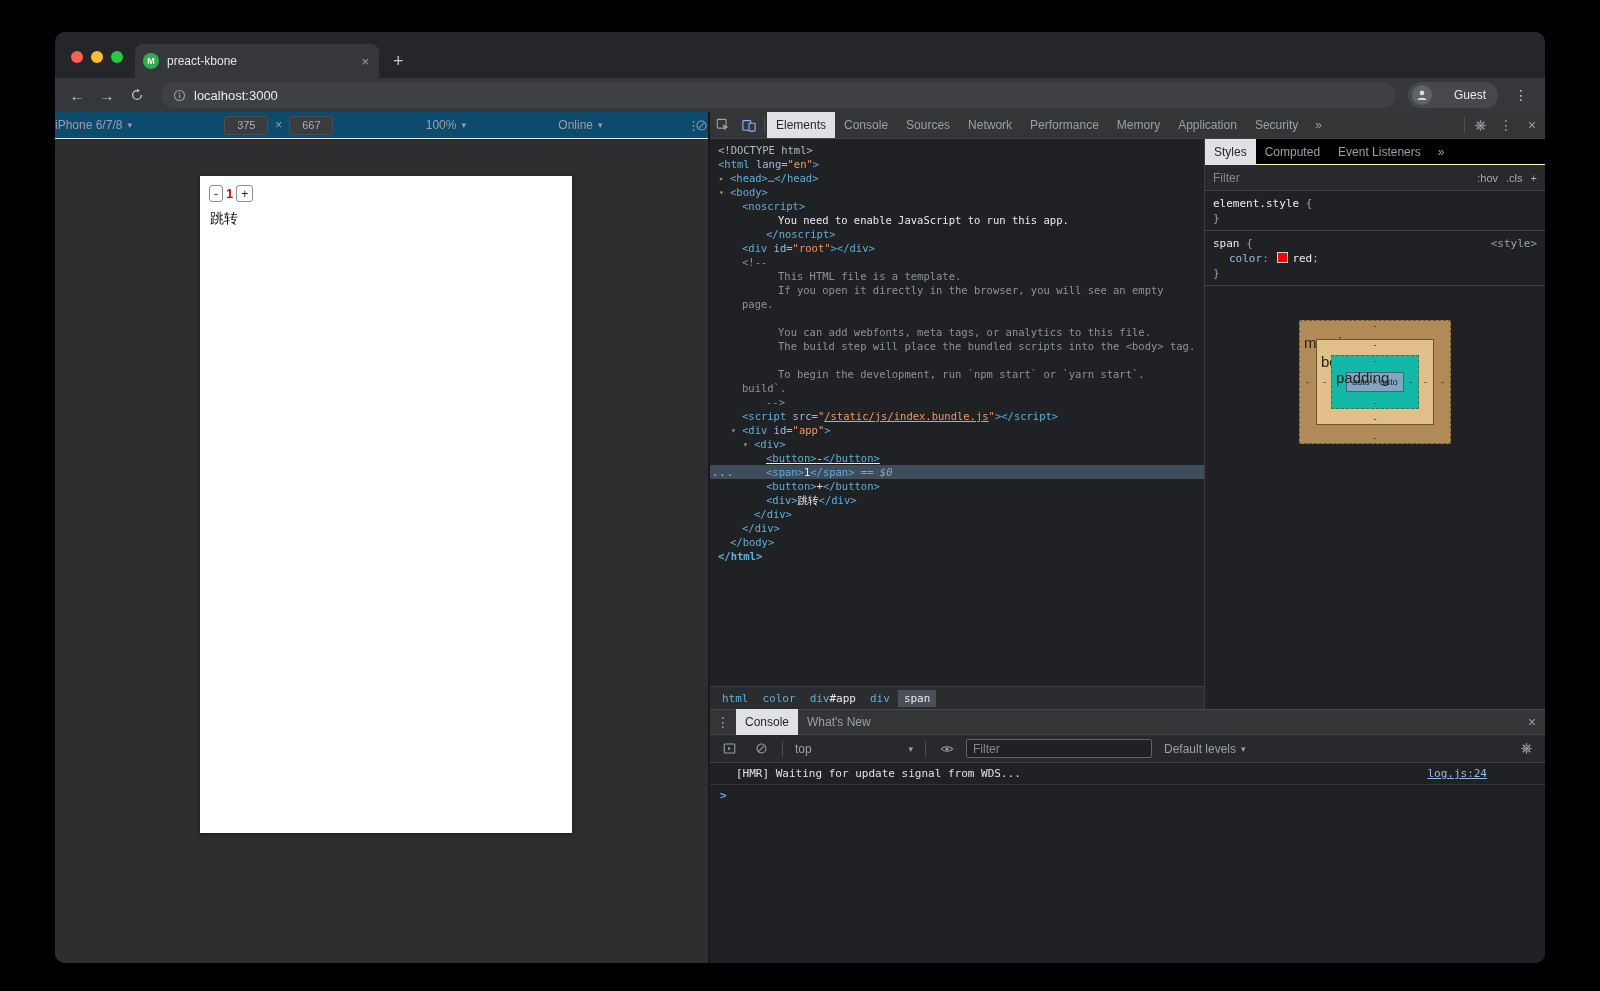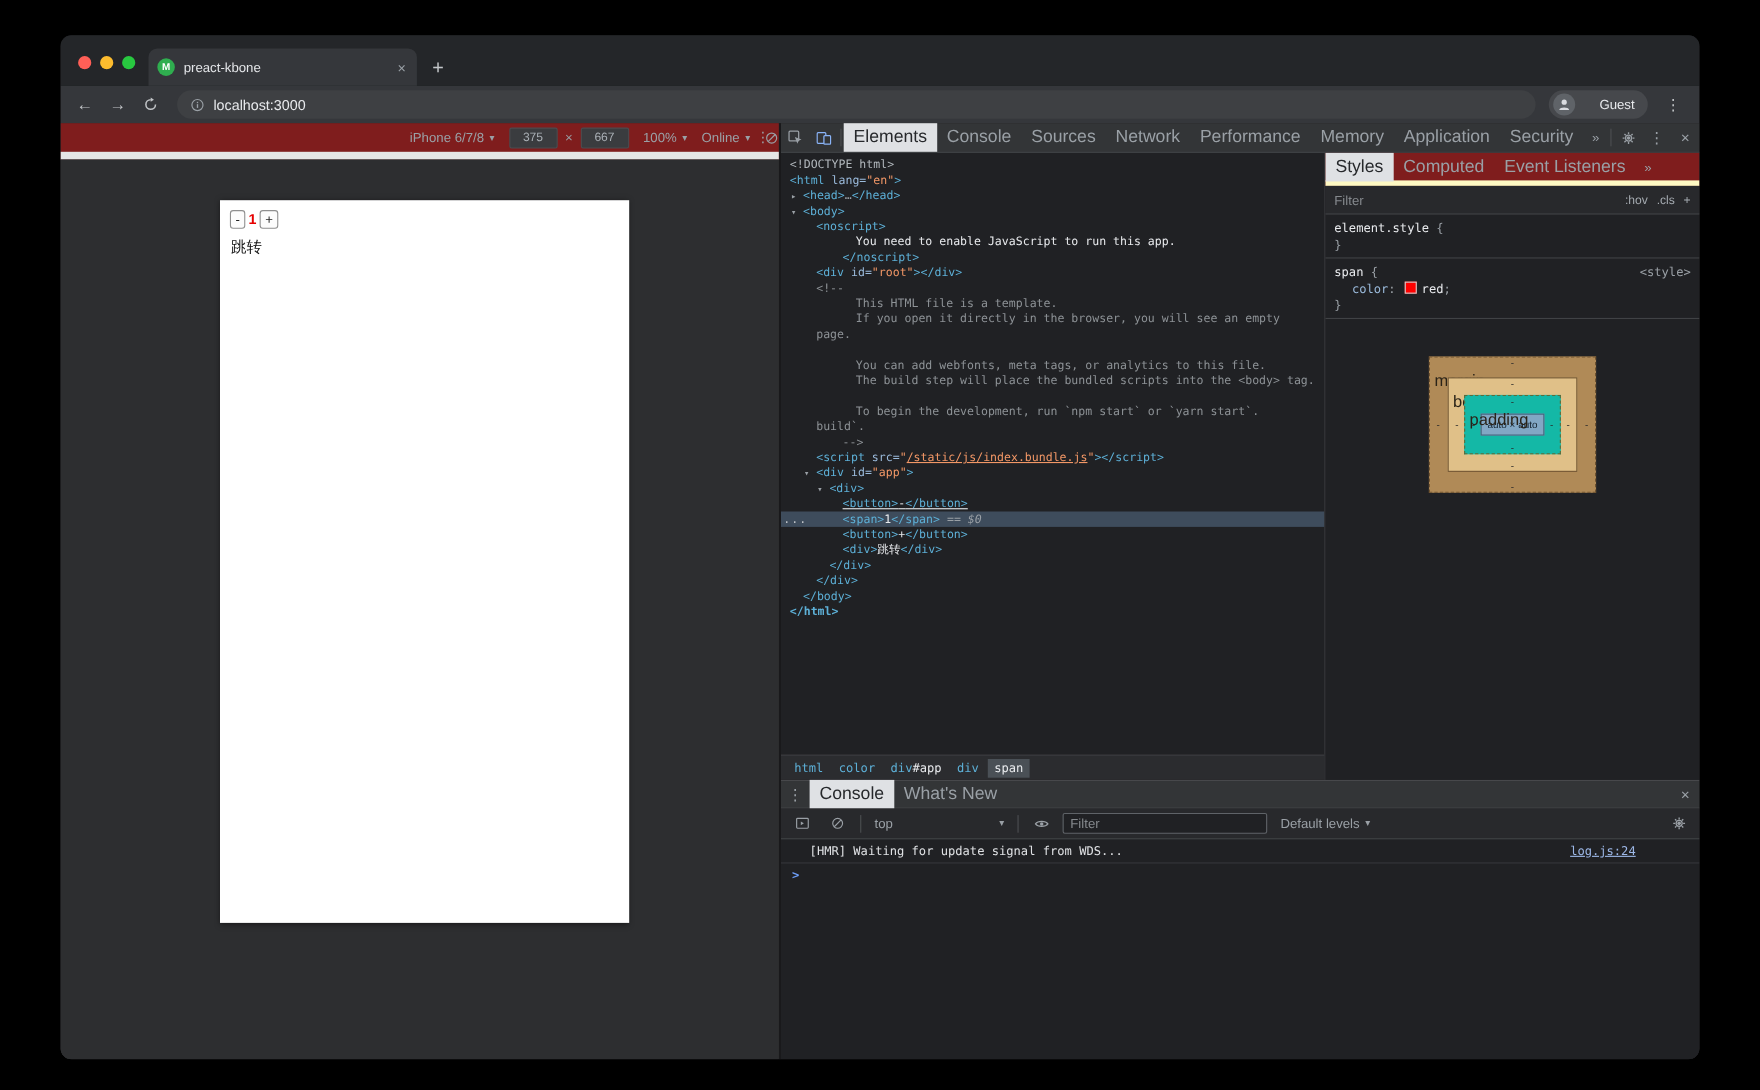--- a/index.html
+++ b/index.html
@@ -29,22 +29,22 @@
   .profile{height:26px;border-radius:13px;background:#46484c;display:flex;align-items:center;
            gap:22px;padding:0 12px 0 4px;margin-right:4px;}
   .avatar{width:20px;height:20px;border-radius:50%;background:#5f6368;display:flex;
           align-items:center;justify-content:center;}
   .profile span.plabel{color:#e8eaed;font-size:12px;}
   .menu3{color:#c0c3c6;font-size:14px;padding:0 6px;letter-spacing:1px;}
   
   .content{display:flex;height:851px;}
   .page-pane{width:655px;display:flex;flex-direction:column;background:#2d2e30;
              border-right:2px solid #19191b;box-sizing:border-box;}
-  .device-bar{height:26px;background:#7f1d1d;border-bottom:7px solid #e5e5e5;display:flex;
-              align-items:center;justify-content:flex-end;gap:13px;color:#9aa0a6;font-size:12px;
+  .device-bar{height:26px;background:#0c4a6e;border-bottom:1px solid #e5e5e5;display:flex;
+              align-items:center;justify-content:space-between;gap:13px;color:#9aa0a6;font-size:12px;
               position:relative;}
   .dsel{display:flex;align-items:center;gap:5px;}
   .caret{font-size:9px;color:#9aa0a6;}
   .dim-input{width:42px;height:17px;background:#3a3c3f;border:1px solid #4a4c50;border-radius:2px;
              display:flex;align-items:center;justify-content:center;color:#aab0b6;font-size:11px;}
   .sizegroup{display:flex;align-items:center;gap:7px;}
   .devmenu{position:absolute;right:8px;color:#9aa0a6;font-size:13px;}
   .canvas{flex:1;position:relative;background:#2d2e30;}
   .phone{position:absolute;left:145px;top:37px;width:372px;height:657px;background:#fff;
          box-shadow:0 1px 5px rgba(0,0,0,.5);}
@@ -55,21 +55,21 @@
   .countv{color:#e60000;font-size:13px;margin:0 3px;font-weight:bold;}
   .jump{position:absolute;left:10px;top:34px;color:#111;font-size:14px;
         font-family:"DejaVu Sans",sans-serif;}
   
   .devtools{flex:1;min-width:0;display:flex;flex-direction:column;background:#202124;}
   .dt-toolbar{height:26px;background:#333537;border-bottom:1px solid #404245;display:flex;
               align-items:center;flex:none;}
   .icon-btn{width:26px;height:26px;display:flex;align-items:center;justify-content:center;flex:none;}
   .vsep{width:1px;height:16px;background:#4d4f52;margin:0 2px;flex:none;}
   .dtabs{display:flex;align-items:center;height:26px;}
-  .dtab{padding:0 9px;height:26px;line-height:26px;font-size:16px;color:#9aa0a6;white-space:nowrap;}
+  .dtab{padding:0 9px;height:26px;line-height:26px;font-size:12px;color:#9aa0a6;white-space:nowrap;}
   .dtab.on{background:#dfe1e4;color:#26282b;}
   .more-chev{color:#9aa0a6;font-size:12px;padding:0 8px;}
   .dt-right{margin-left:auto;display:flex;align-items:center;}
   .glyph{color:#9aa0a6;font-size:14px;}
   .dt-main{flex:1;display:flex;min-height:0;}
   .dom-pane{width:495px;flex:none;display:flex;flex-direction:column;border-right:1px solid #3c3d40;
             box-sizing:border-box;}
   .tree{flex:1;overflow:hidden;padding-top:4px;font-family:"DejaVu Sans Mono",monospace;
         font-size:10.5px;line-height:14px;color:#e8eaed;}
   .t-line{position:relative;white-space:pre;height:14px;}
@@ -81,21 +81,21 @@
   .tk-txt{color:#e8eaed}.tk-com{color:#8d9296}.tk-meta{color:#9aa0a6;font-style:italic}
   .tk-ell{color:#9aa0a6}
   .crumbs{height:22px;flex:none;background:#2b2c2f;border-top:1px solid #3c3d40;display:flex;
           align-items:center;padding:0 6px;gap:2px;font-family:"DejaVu Sans Mono",monospace;
           font-size:11px;}
   .crumb{padding:2px 6px;color:#5db0d7;}
   .crumb .cid{color:#e8eaed;}
   .crumb.on{background:#4a5056;color:#e8eaed;}
   
   .sidebar{flex:1;min-width:0;display:flex;flex-direction:column;background:#202124;}
-  .sb-tabs{height:25px;flex:none;background:#7f1d1d;border-bottom:5px solid #fef9c3;display:flex;
+  .sb-tabs{height:25px;flex:none;background:#000000;border-bottom:1px solid #fef9c3;display:flex;
            align-items:center;font-size:12px;}
   .sb-filter{height:25px;flex:none;background:#28292c;border-bottom:1px solid #404245;display:flex;
              align-items:center;padding:0 8px;gap:8px;color:#9aa0a6;font-size:12px;}
   .sb-filter .ph{flex:1;color:#85898d;}
   .minibtn{font-size:11px;color:#a5abb1;}
   .sb-rules{font-family:"DejaVu Sans Mono",monospace;font-size:11px;line-height:15px;color:#e8eaed;}
   .rule{padding:5px 8px 4px;border-bottom:1px solid #404245;position:relative;}
   .brace,.pun{color:#9aa0a6;}
   .selname{color:#e8eaed;}
   .prop{color:#9bbbdc;}

